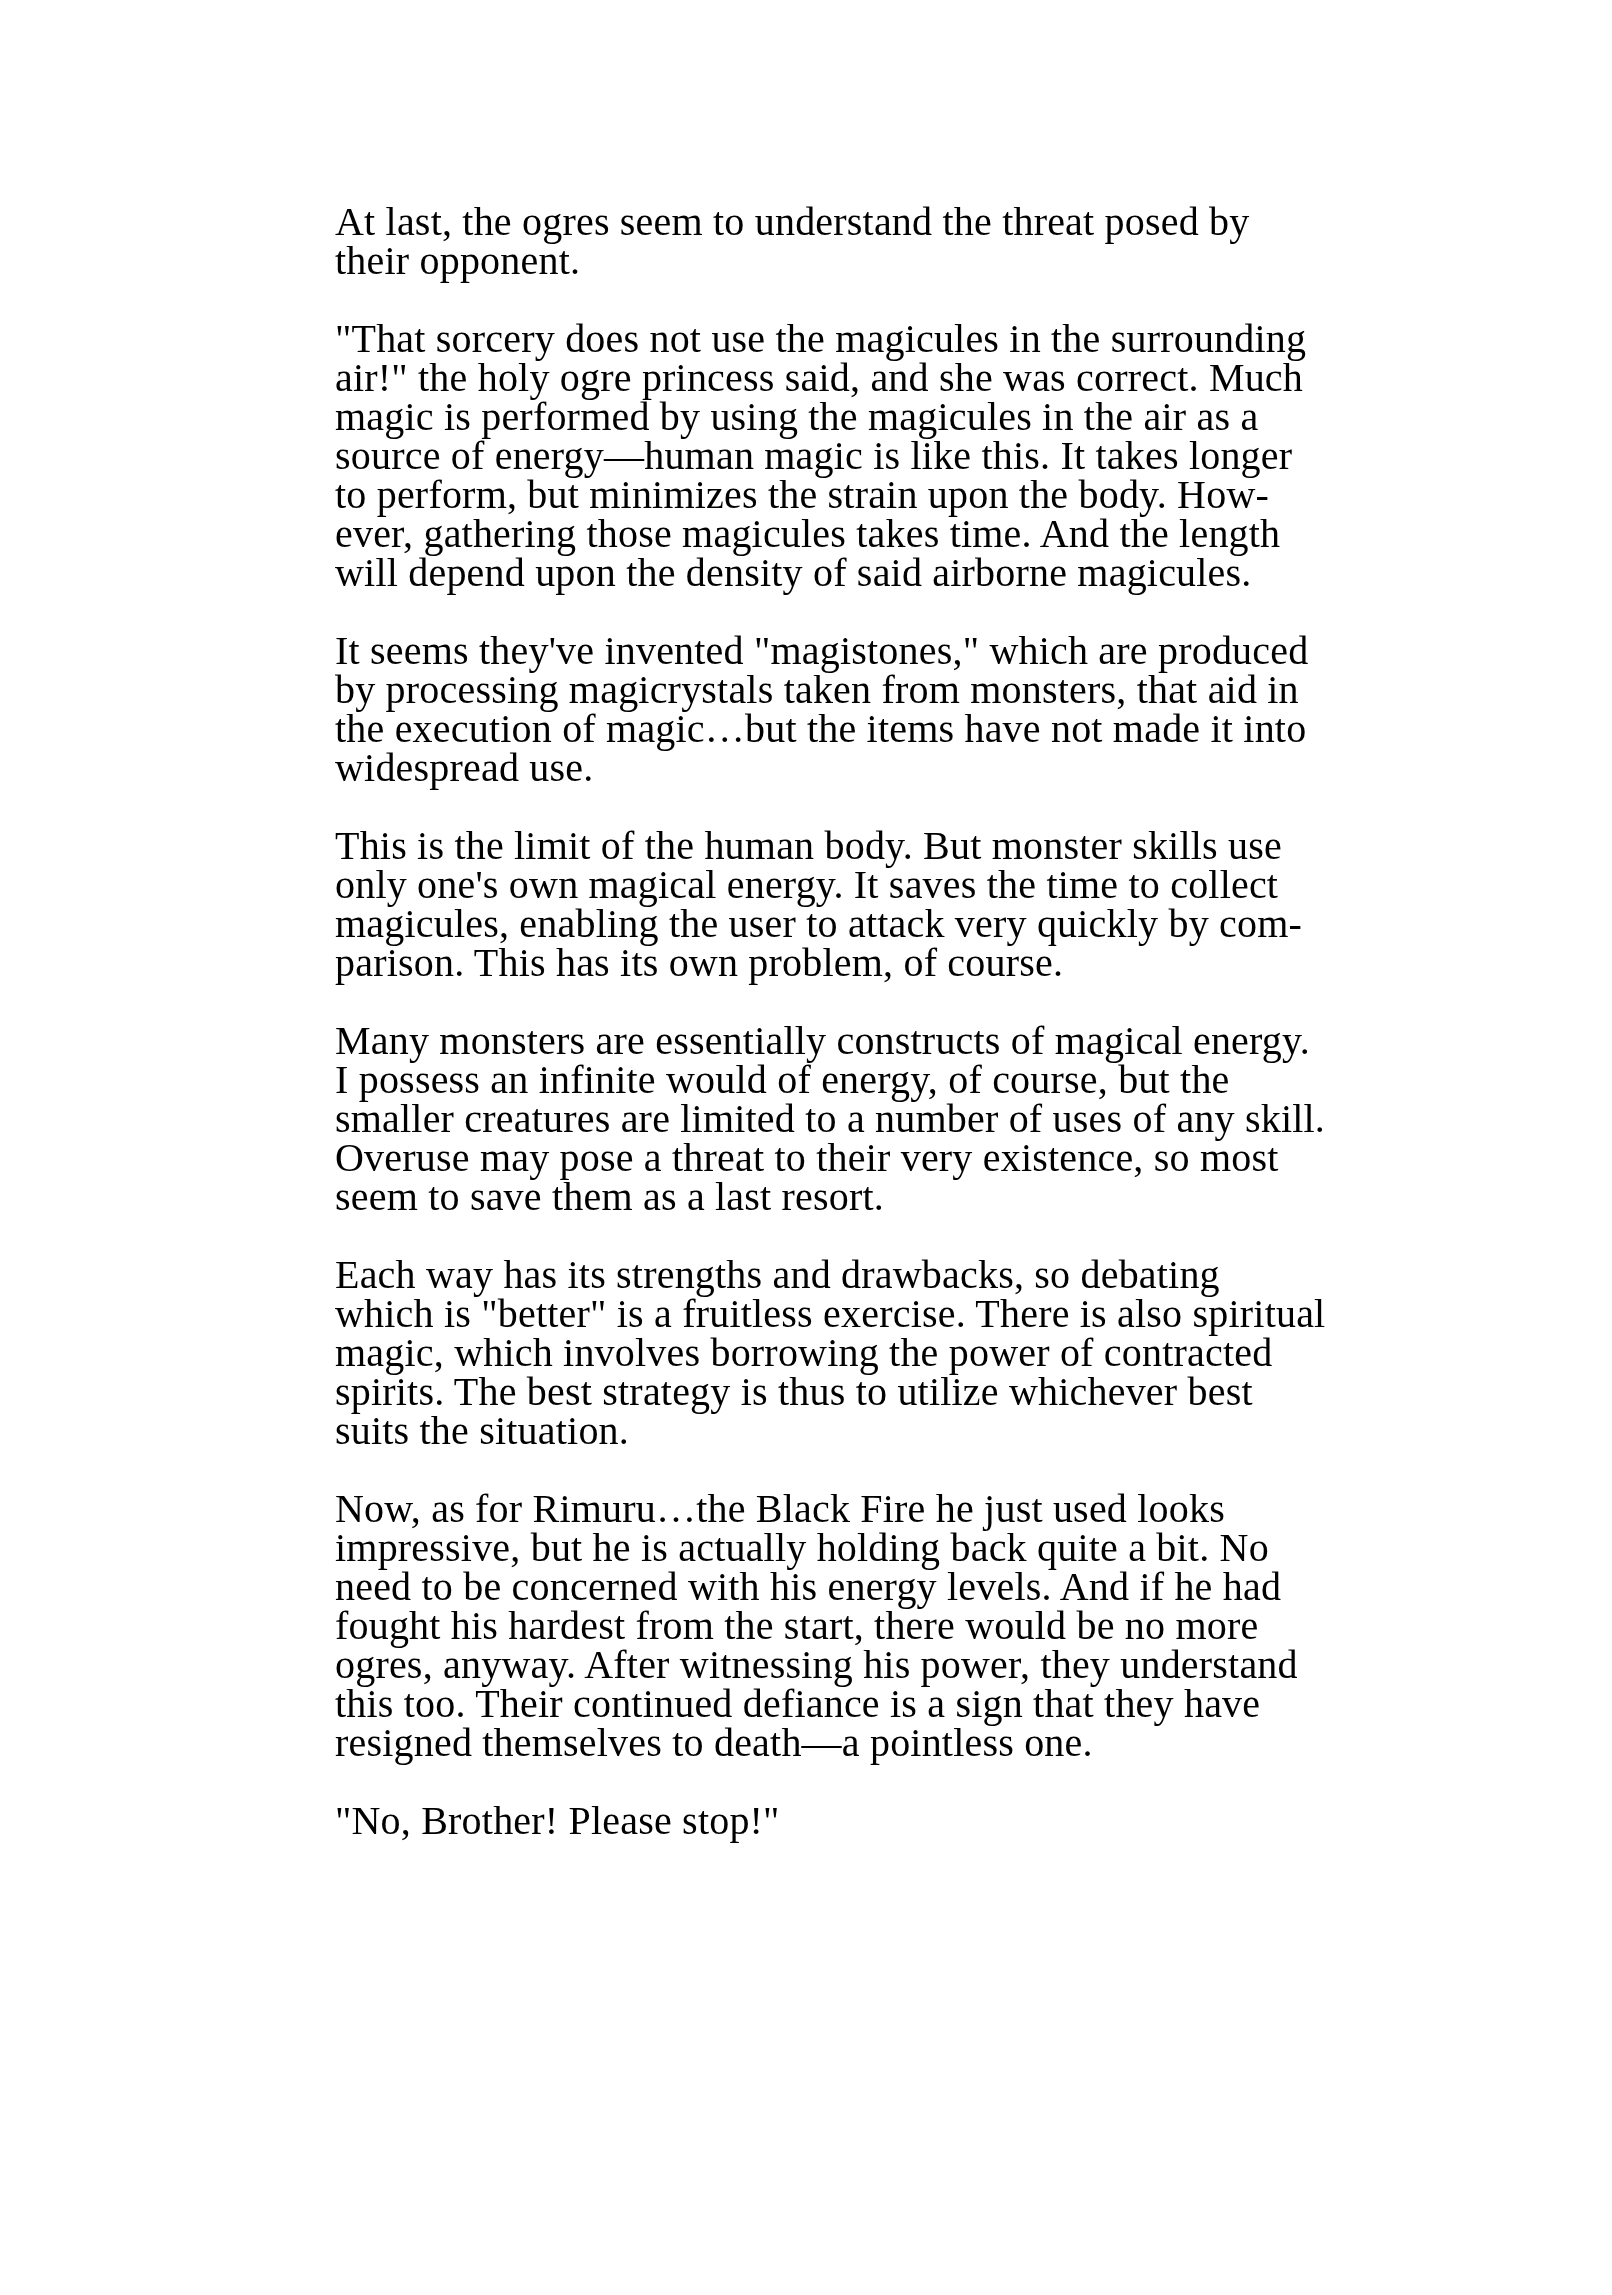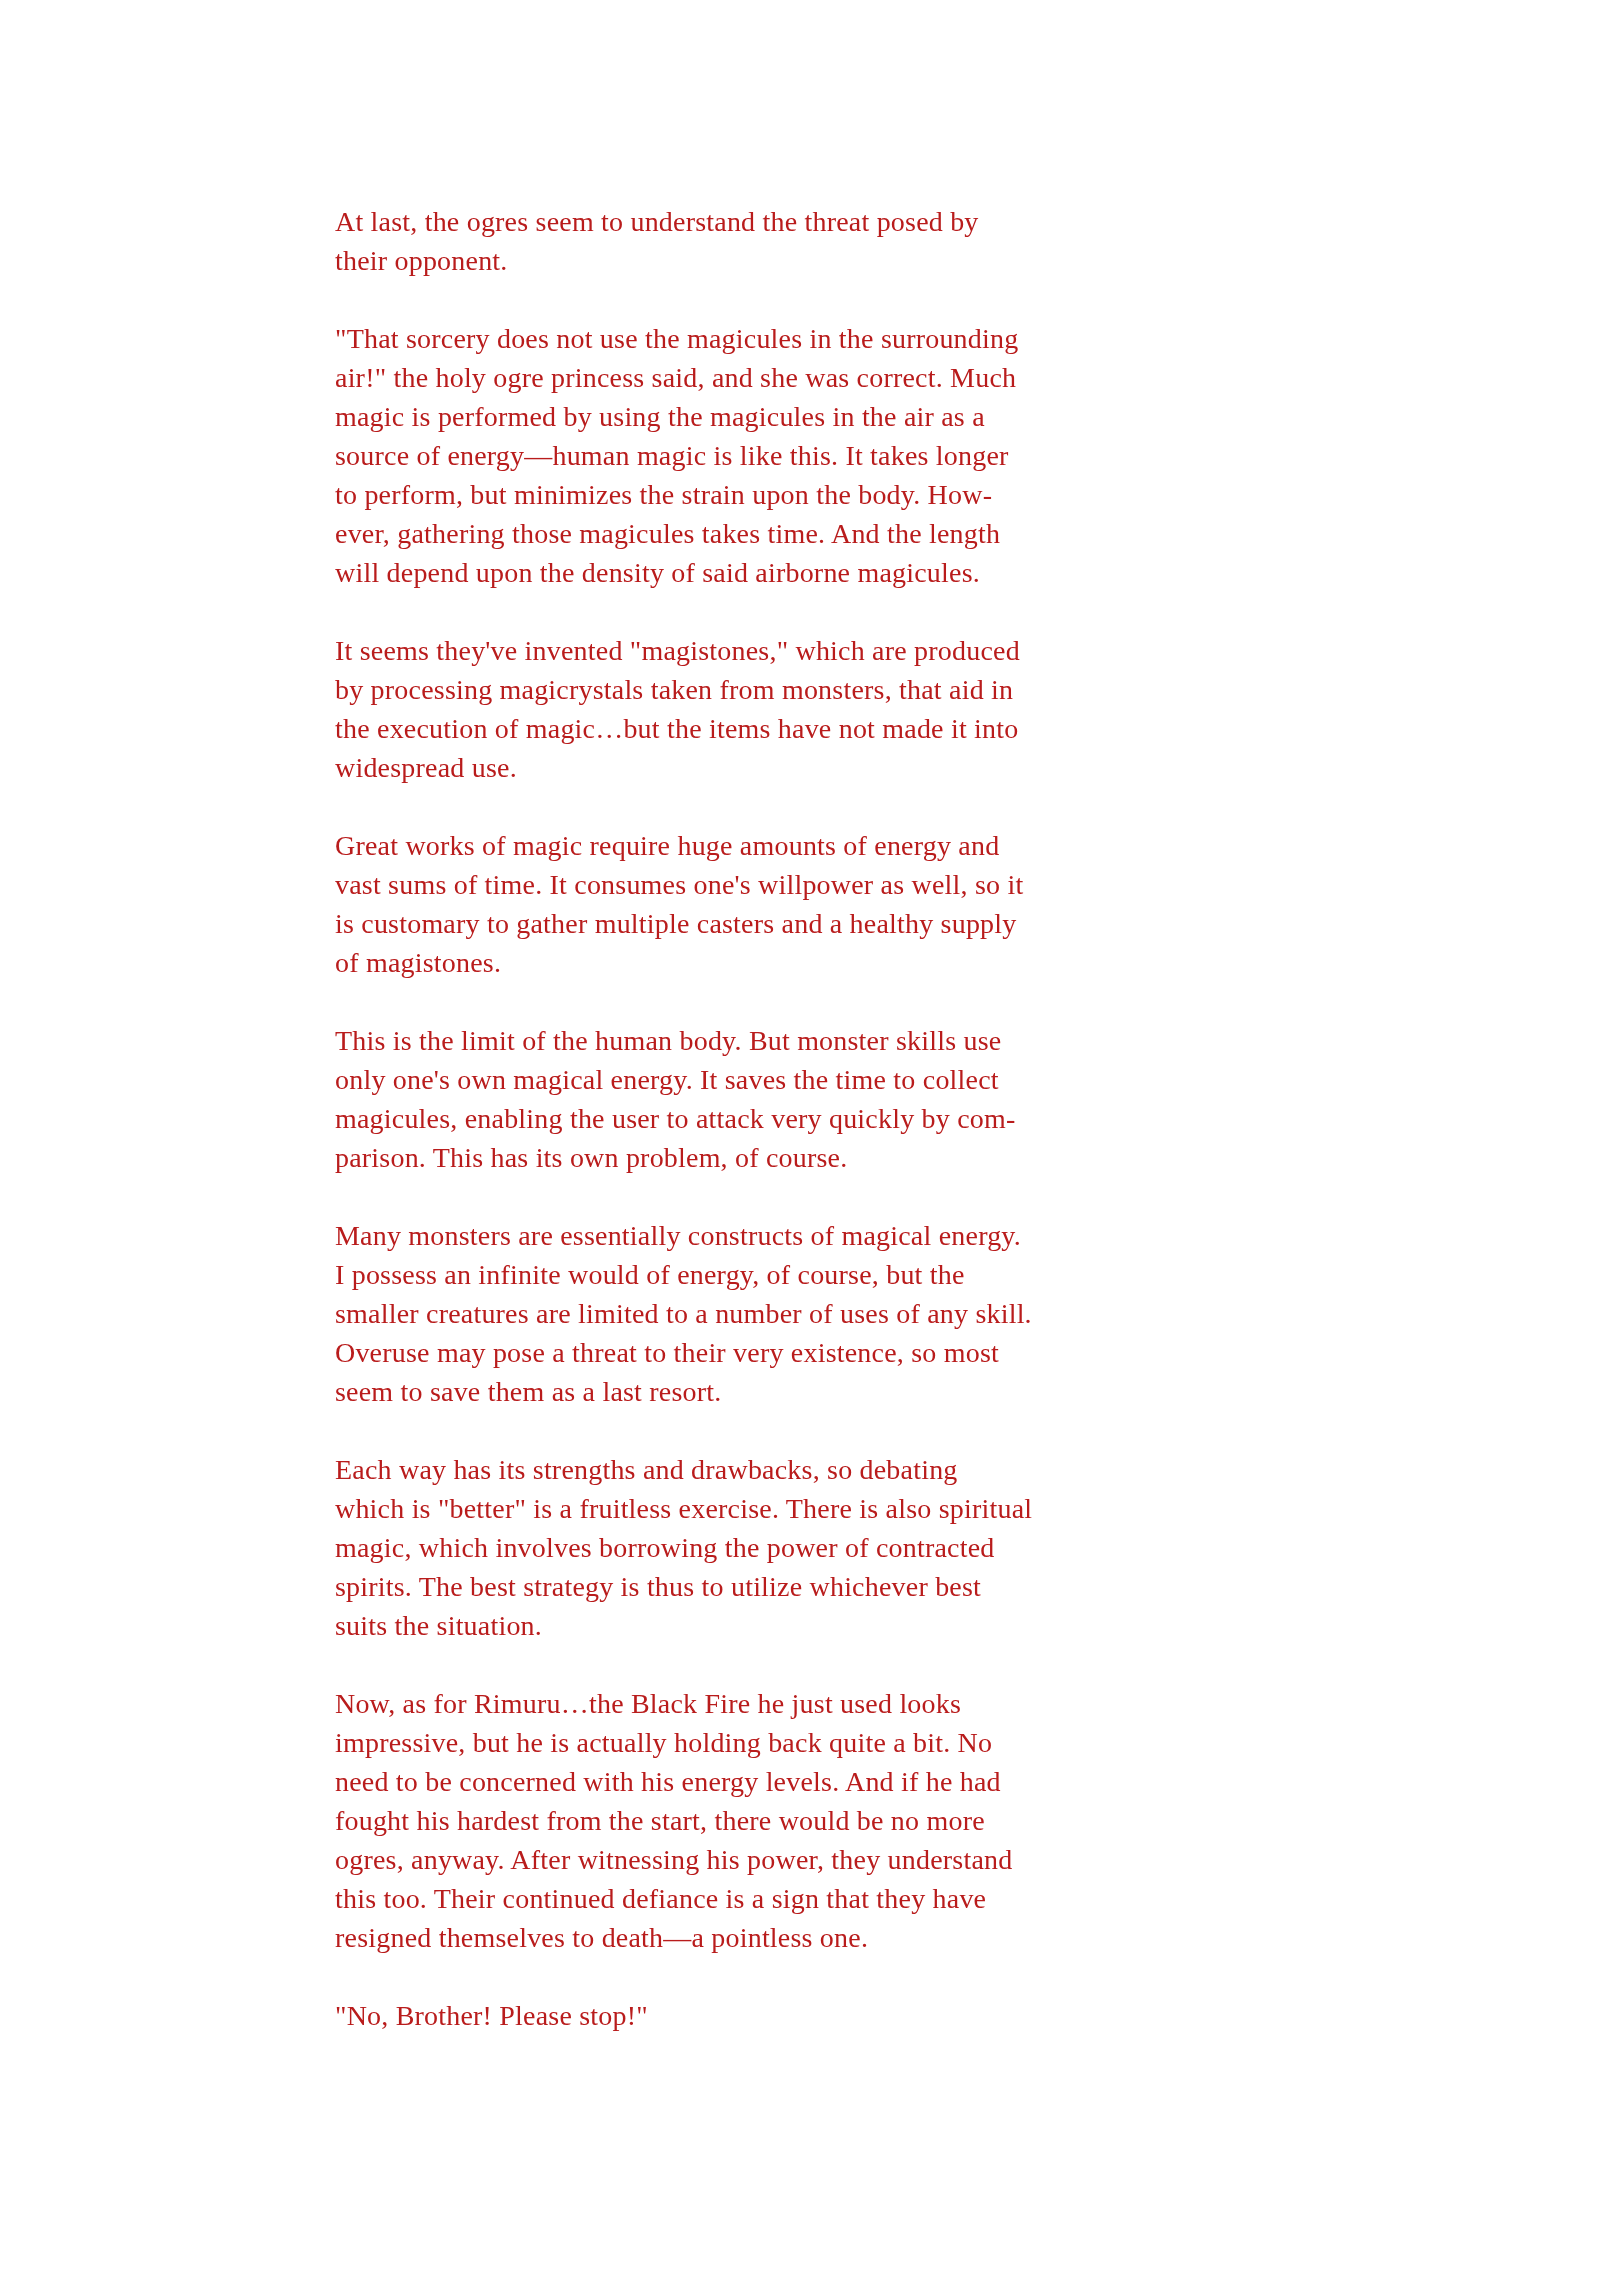--- a/index.html
+++ b/index.html
@@ -12,23 +12,23 @@
     width: 1612px;
     height: 2295px;
     background: #ffffff;
     overflow: hidden;
   }
   .text-block {
     position: absolute;
     left: 335px;
     top: 202px;
     width: 1056px;
-    color: #b91c1c;
+    color: #000000;
     font-family: "Liberation Serif", "DejaVu Serif", serif;
-    font-size: 28px;
+    font-size: 40px;
     line-height: 39px;
     letter-spacing: 0.2px;
   }
   .text-block p {
     margin: 0 0 39px 0;
     white-space: pre-line;
     text-align: left;
   }
   .text-block p:last-child {
     margin-bottom: 0;
@@ -45,24 +45,20 @@
 air!" the holy ogre princess said, and she was correct. Much
 magic is performed by using the magicules in the air as a
 source of energy—human magic is like this. It takes longer
 to perform, but minimizes the strain upon the body. How-
 ever, gathering those magicules takes time. And the length
 will depend upon the density of said airborne magicules.</p>
     <p>It seems they've invented "magistones," which are produced
 by processing magicrystals taken from monsters, that aid in
 the execution of magic…but the items have not made it into
 widespread use.</p>
-    <p>Great works of magic require huge amounts of energy and
-vast sums of time. It consumes one's willpower as well, so it
-is customary to gather multiple casters and a healthy supply
-of magistones.</p>
     <p>This is the limit of the human body. But monster skills use
 only one's own magical energy. It saves the time to collect
 magicules, enabling the user to attack very quickly by com-
 parison. This has its own problem, of course.</p>
     <p>Many monsters are essentially constructs of magical energy.
 I possess an infinite would of energy, of course, but the
 smaller creatures are limited to a number of uses of any skill.
 Overuse may pose a threat to their very existence, so most
 seem to save them as a last resort.</p>
     <p>Each way has its strengths and drawbacks, so debating

